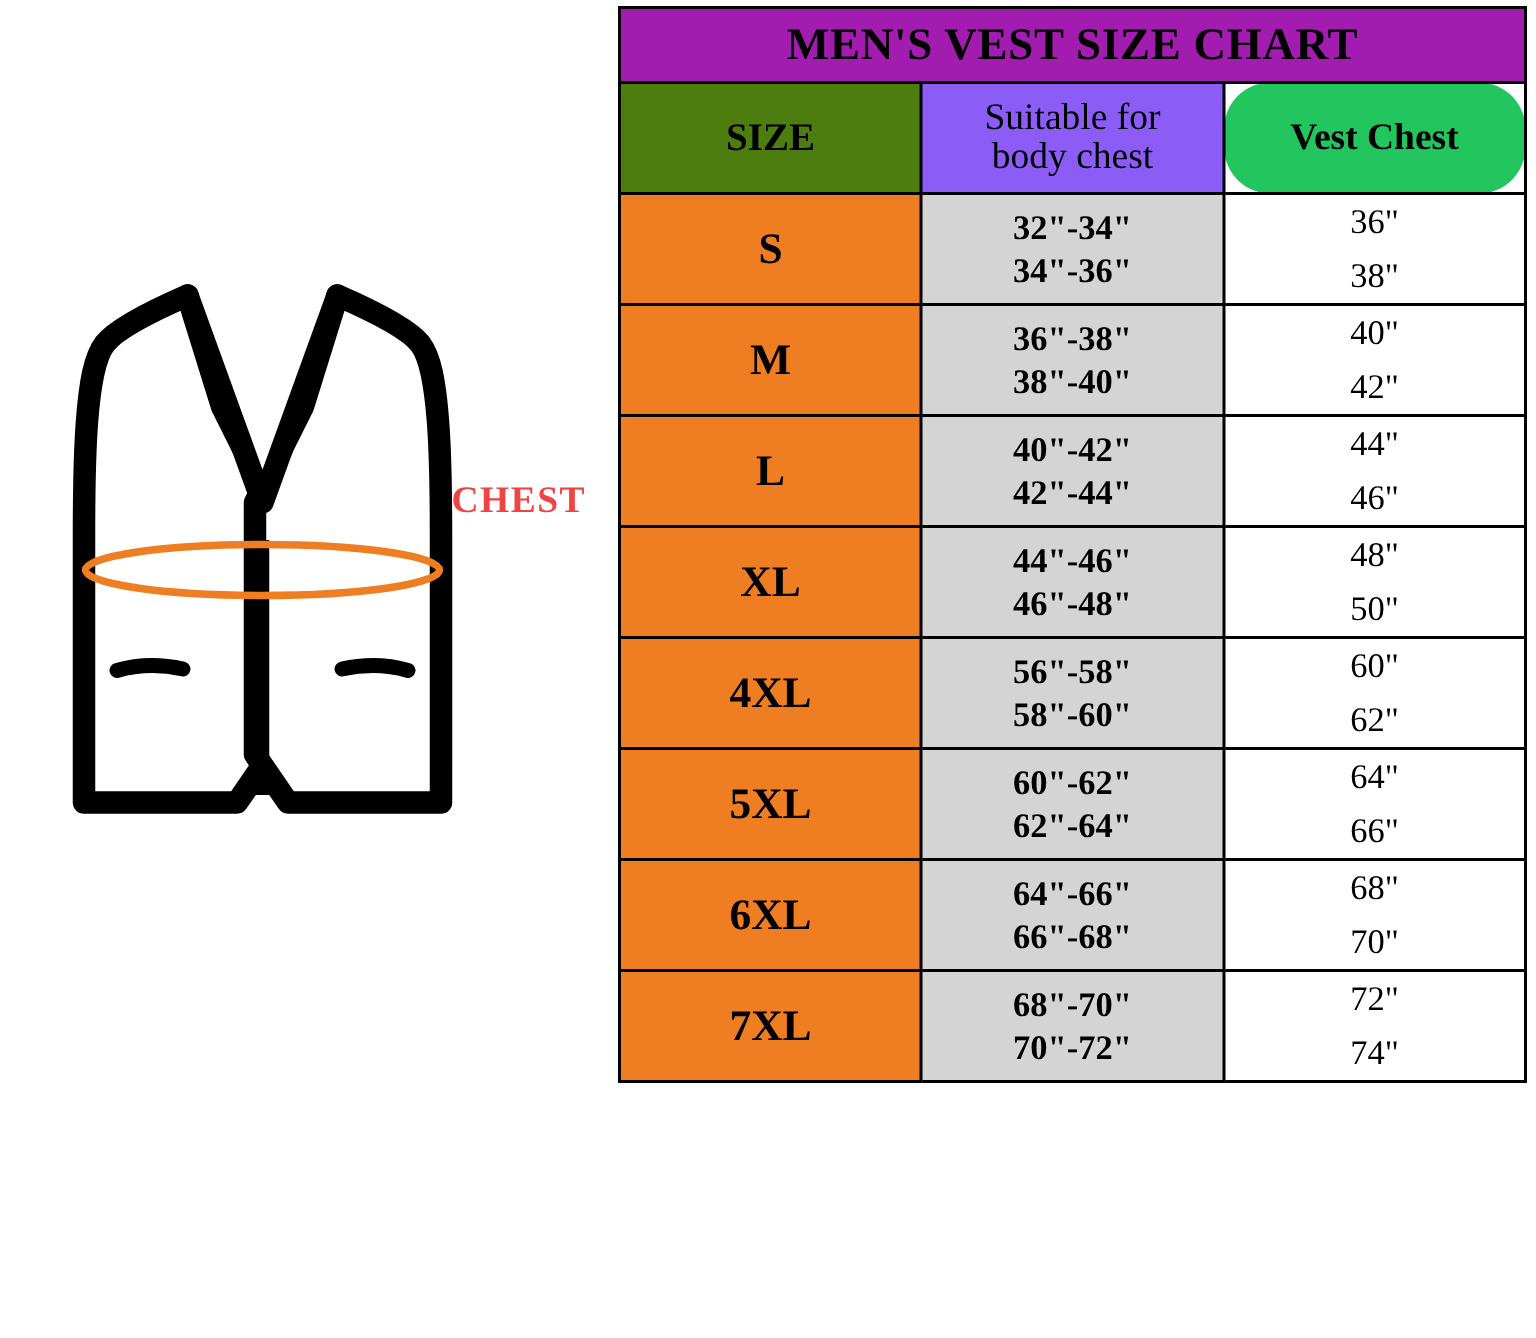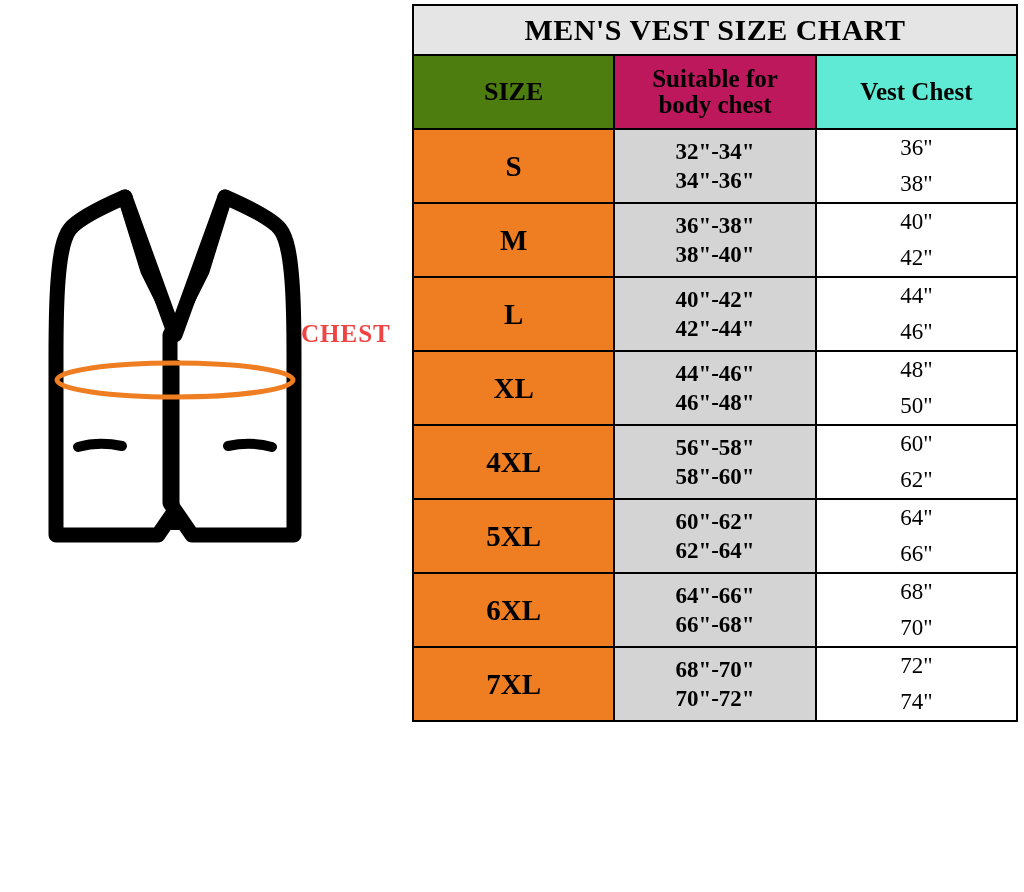--- a/index.html
+++ b/index.html
@@ -49,46 +49,47 @@
     border-collapse: collapse;
     table-layout: fixed;
   }
   #size-chart-table td, #size-chart-table th {
     border: 2px solid #000000;
     text-align: center;
     vertical-align: middle;
     padding: 0;
   }
   .title-cell {
-    background: #e5e5e5;
+    background: #a21caf;
     font-size: 30px;
     font-weight: bold;
     letter-spacing: 0.5px;
     height: 48px;
     font-family: "Liberation Serif", serif;
   }
   .hdr-size {
     background: #4d7c0f;
     font-size: 26px;
     font-weight: bold;
     height: 72px;
     width: 96px;
   }
   .hdr-body {
-    background: #be185d;
+    background: #8b5cf6;
     font-size: 25px;
-    font-weight: bold;
+    font-weight: normal;
     line-height: 1.05;
     width: 286px;
   }
   .hdr-vest {
-    background: #5eead4;
+    background: #22c55e;
     font-size: 25px;
     font-weight: bold;
     width: 222px;
+    border-radius: 31px;
   }
   .size-cell {
     background: #ef7d22;
     font-size: 29px;
     font-weight: bold;
     height: 72px;
   }
   .body-cell {
     background: #d4d4d4;
     font-size: 23px;

